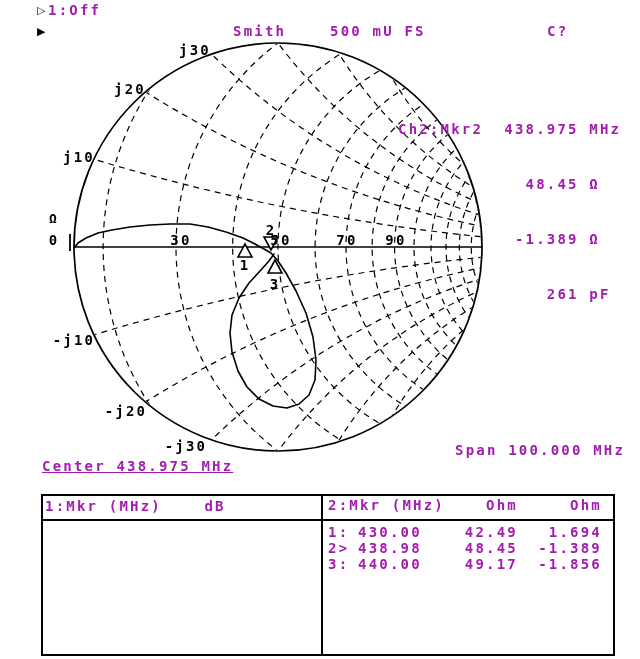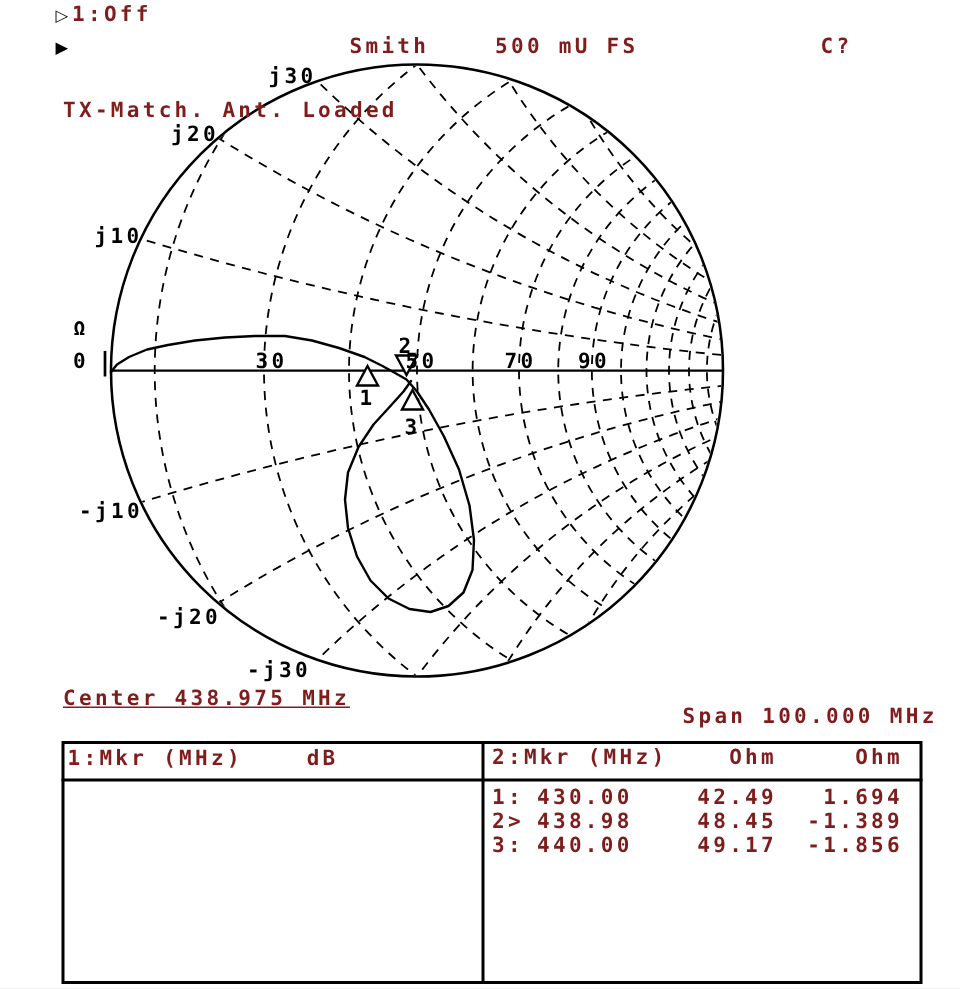--- a/index.html
+++ b/index.html
@@ -4,21 +4,21 @@
 <style>
   html,body{margin:0;padding:0;background:#e8e8e8;}
   .screen{
     position:relative;width:640px;height:659px;background:#ffffff;
     overflow:hidden;color:#000;
     font-family:"DejaVu Sans Mono","Liberation Mono",monospace;
   }
   .t{
     position:absolute;white-space:pre;
     font:bold 14px "DejaVu Sans Mono","Liberation Mono",monospace;
-    letter-spacing:2.2px;line-height:16px;color:#7f1d1d;
+    letter-spacing:2.2px;line-height:16px;color:#a21caf;
   }
   .tri{
     position:absolute;white-space:pre;
     font:11px "DejaVu Sans","Liberation Sans",sans-serif;color:#000;
   }
   #smith-svg{position:absolute;left:0;top:0;}
   .readout div{white-space:pre;height:23px;}
   .mtable-border{position:absolute;left:41px;top:494px;width:570px;height:158px;border:2px solid #000;}
   .mtable-divider{position:absolute;left:321px;top:494px;width:2px;height:162px;background:#000;}
   .mtable-headline{position:absolute;left:41px;top:519px;width:574px;height:2px;background:#000;}
@@ -104,25 +104,30 @@
     </svg>
 
   <div class="tri" style="left:37px;top:4px;">▷</div>
   <div class="t" style="left:48px;top:2px;">1:Off</div>
 
   <div class="tri" style="left:37px;top:25px;">▶</div>
   <div class="t" style="left:233px;top:23px;">Smith</div>
   <div class="t" style="left:330px;top:23px;">500 mU FS</div>
   <div class="t" style="left:547px;top:23px;">C?</div>
 
-  <div class="t" style="left:42px;top:66px;">TX-Match. Ant. Loaded</div>
 
+  <div class="t readout" style="left:398px;top:89px;">
+    <div>Ch2:Mkr2  438.975 MHz</div>
+    <div>            48.45 Ω</div>
+    <div>           -1.389 Ω</div>
+    <div>              261 pF</div>
+  </div>
 
   <div class="t" style="left:42px;top:458px;text-decoration:underline;">Center 438.975 MHz</div>
-  <div class="t" style="left:455px;top:470px;">Span 100.000 MHz</div>
+  <div class="t" style="left:455px;top:442px;">Span 100.000 MHz</div>
 
   <div class="mtable-border"></div>
   <div class="mtable-divider"></div>
   <div class="mtable-headline"></div>
 
   <div class="t" style="left:45px;top:498px;">1:Mkr (MHz)    dB</div>
 
   <div class="t rrow" style="left:328px;top:497px;width:287px;" id="rt-head"><span class="c0">2:Mkr (MHz)</span><span class="c1"></span><span class="c2">Ohm</span><span class="c3">Ohm</span></div>
   <div class="t" style="left:328px;top:524px;width:287px;" id="rt-rows"><div class="rrow"><span class="c0">1:</span><span class="c1">430.00</span><span class="c2">42.49</span><span class="c3">1.694</span></div><div class="rrow"><span class="c0">2&gt;</span><span class="c1">438.98</span><span class="c2">48.45</span><span class="c3">-1.389</span></div><div class="rrow"><span class="c0">3:</span><span class="c1">440.00</span><span class="c2">49.17</span><span class="c3">-1.856</span></div></div>
 

